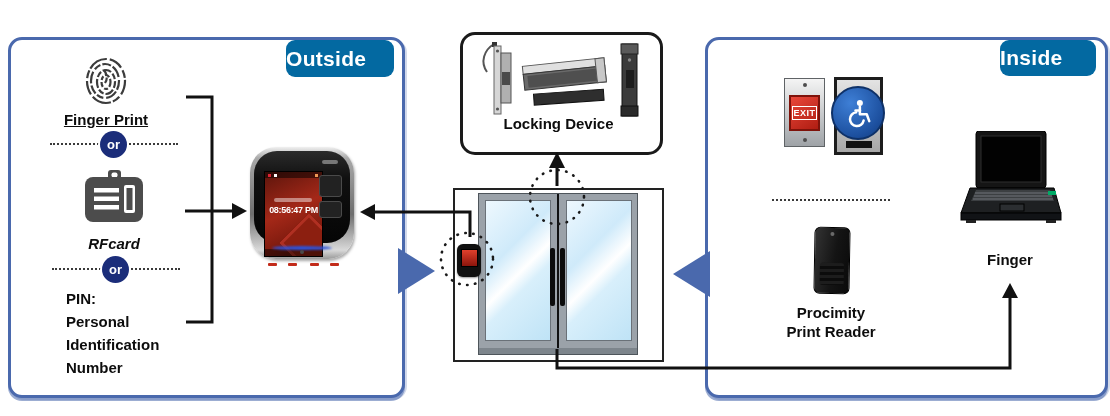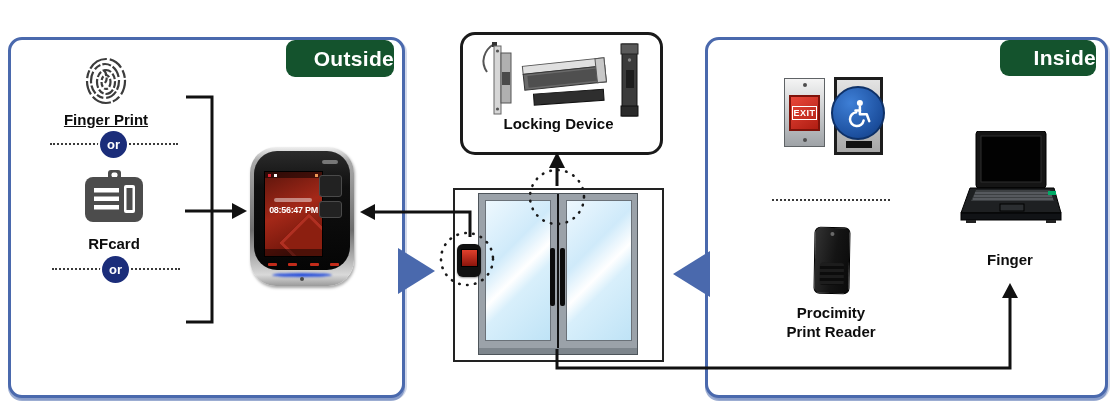--- a/index.html
+++ b/index.html
@@ -3,36 +3,36 @@
 <meta charset="utf-8">
 <style>
   html,body{margin:0;padding:0;background:#fff;}
   #stage{position:relative;width:1110px;height:416px;background:#ffffff;overflow:hidden;
          font-family:"Liberation Sans", sans-serif;color:#0d0d0d;}
   .abs{position:absolute;}
 
   
   .panel{position:absolute;border:3px solid #4a69ad;border-radius:14px;background:#fff;
          box-shadow:0 3px 0 rgba(74,105,173,.55), 2px 2px 0 rgba(74,105,173,.25);}
-  .tab{position:absolute;background:#14532d;color:#fff;border-radius:9px;
-       display:flex;align-items:center;justify-content:flex-end;
+  .tab{position:absolute;background:#0369a1;color:#fff;border-radius:9px;
+       display:flex;align-items:center;justify-content:flex-start;
        font-size:21px;font-weight:600;letter-spacing:.3px;z-index:5;}
 
   
   .lbl{position:absolute;font-weight:700;font-size:15px;line-height:18px;text-align:center;color:#0d0d0d;}
   .lbl-left{text-align:left;}
 
   
   .dotline{position:absolute;border-top:2px dotted #3a3a3a;height:0;}
   .orbadge{position:absolute;width:27px;height:27px;border-radius:50%;background:#1b2d7a;
            color:#fff;font-size:13px;font-weight:700;display:flex;align-items:center;justify-content:center;
            box-shadow:0 0 0 2px #fff;z-index:4;}
 
   
-  .reader{position:absolute;left:250px;top:147px;width:104px;height:139px;border-radius:26px;
+  .reader{position:absolute;left:250px;top:147px;width:104px;height:112px;border-radius:26px;
           background:linear-gradient(180deg,#f0f0f0,#a9a9a9 10%,#6e6e6e 60%,#d9d9d9 92%,#9a9a9a);
           box-shadow:1px 2px 3px rgba(0,0,0,.35);z-index:10;}
   .reader-face{position:absolute;left:4px;top:4px;right:4px;bottom:16px;border-radius:23px;
                background:linear-gradient(180deg,#2b2b2b,#101010 30%,#050505);}
   .reader-screen{position:absolute;left:10px;top:20px;width:57px;height:84px;border:1px solid #000;
                  background:linear-gradient(155deg,#5c150c,#a42818 45%,#7c1a0e 75%,#47100a);overflow:hidden;}
   .rs-status{position:absolute;left:0;top:0;right:0;height:6px;background:rgba(0,0,0,.5);}
   .rs-dot{position:absolute;top:1.5px;width:3px;height:3px;background:#d23;}
   .rs-date{position:absolute;left:9px;top:26px;width:38px;height:4px;background:rgba(255,255,255,.45);border-radius:2px;}
   .rs-time{position:absolute;left:0;top:33px;width:100%;text-align:center;color:#fff;
@@ -123,27 +123,33 @@
       <rect x="24" y="0" width="13" height="12" rx="3" fill="#4c4c4c"></rect>
       <rect x="27.5" y="2.5" width="6" height="5" rx="2" fill="#fff"></rect>
       <rect x="1" y="7" width="58" height="45" rx="8" fill="#4c4c4c"></rect>
       <rect x="10" y="18" width="25" height="4.5" fill="#fff"></rect>
       <rect x="10" y="26.5" width="25" height="4.5" fill="#fff"></rect>
       <rect x="10" y="35" width="25" height="4.5" fill="#fff"></rect>
       <rect x="40" y="15" width="11" height="28" rx="2" fill="#fff"></rect>
       <rect x="42.5" y="18" width="6" height="22" fill="#4c4c4c"></rect>
     </svg>
   </div>
-  <div class="lbl" style="left:54px;top:235px;width:120px;">RFcard</div>
+  <div class="lbl" style="left:54px;top:235px;width:120px;font-style:italic;">RFcard</div>
 
   <div class="dotline" style="left:52px;top:268px;width:128px;"></div>
   <div class="orbadge" style="left:102px;top:256px;">
     <span>or</span>
   </div>
 
+  <div class="lbl lbl-left" style="left:66px;top:287px;width:150px;line-height:23px;">
+    <div>PIN:</div>
+    <div>Personal</div>
+    <div>Identification</div>
+    <div>Number</div>
+  </div>
 
   <div class="reader">
     <div class="reader-face">
       <div class="reader-logo"></div>
       <div class="reader-screen">
         <div class="rs-status"></div>
         <div class="rs-dot" style="left:3px;"></div>
         <div class="rs-dot" style="left:9px;background:#fff;"></div>
         <div class="rs-dot" style="right:4px;background:#e95;"></div>
         <div class="rs-deco"></div>

